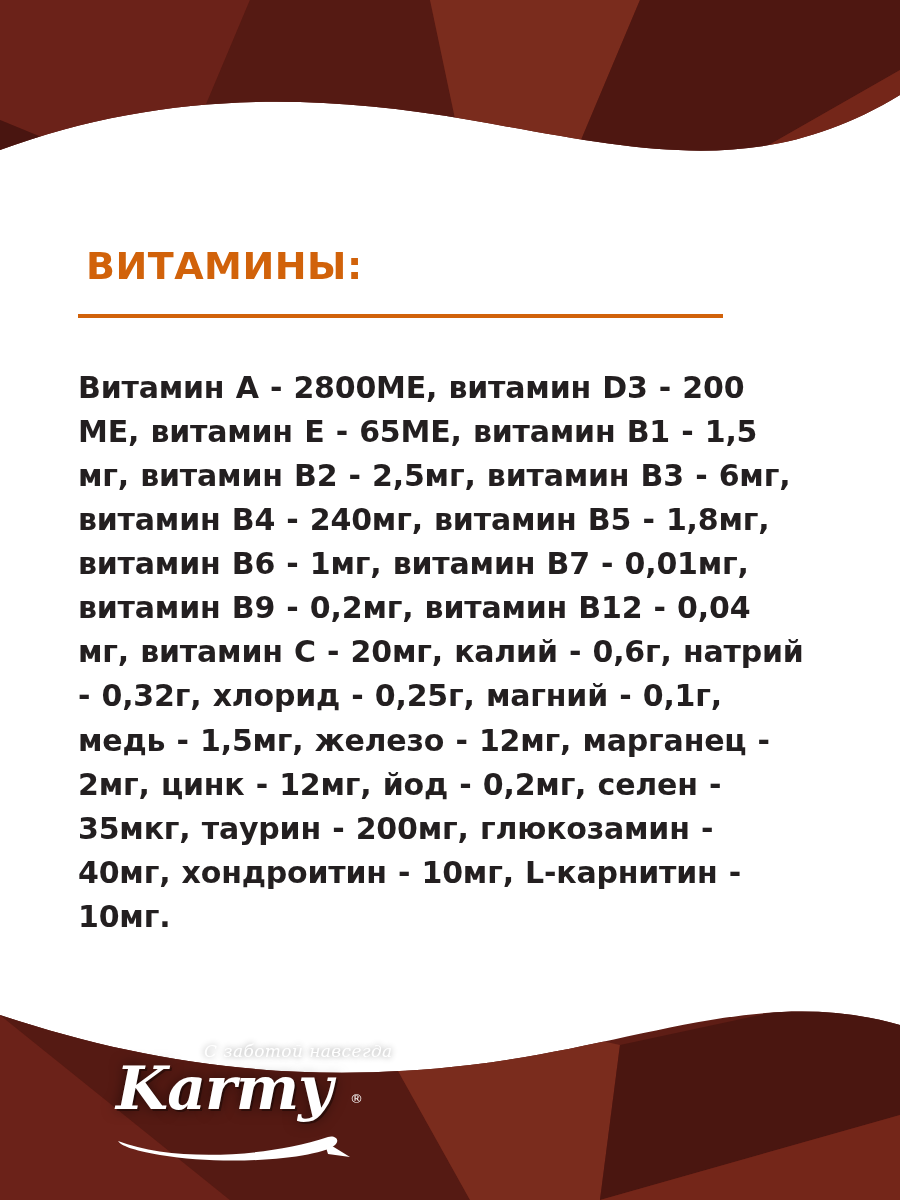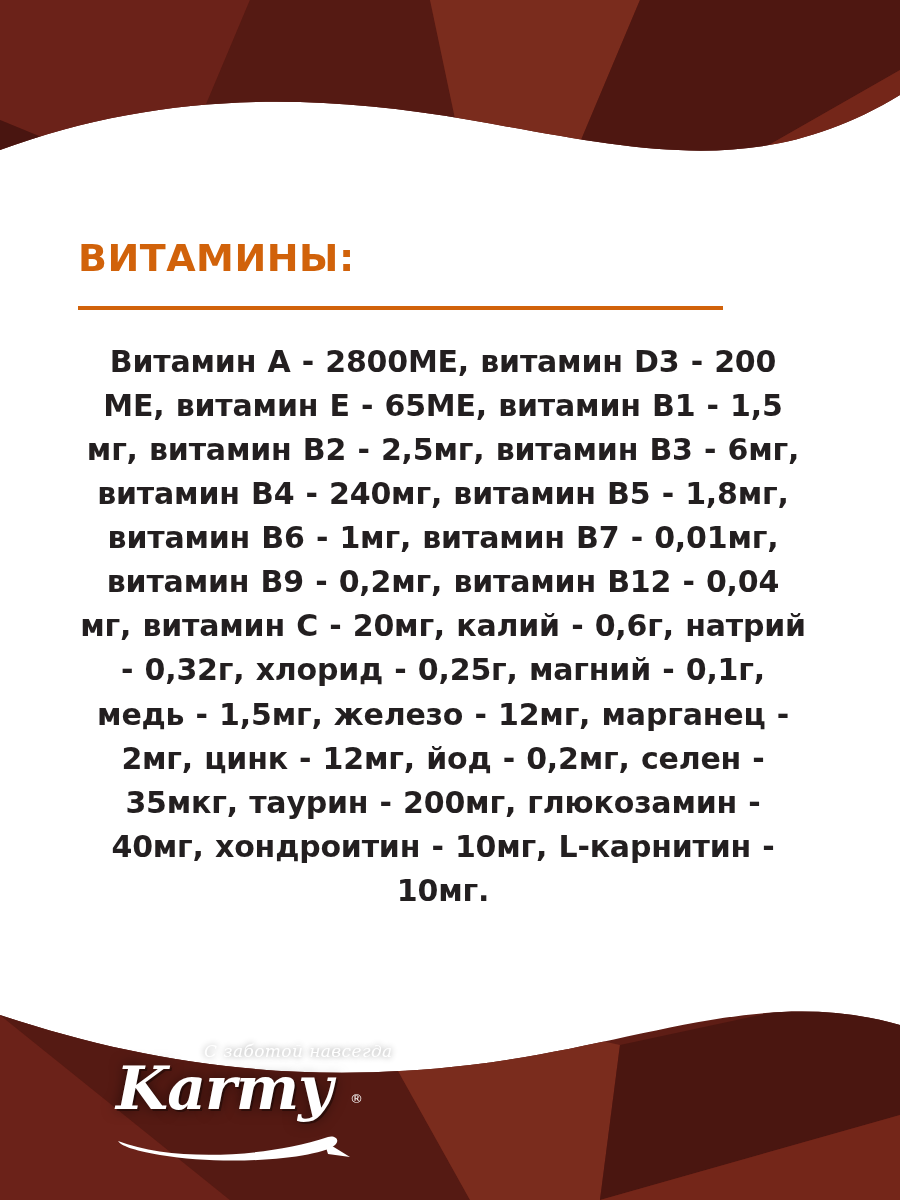--- a/index.html
+++ b/index.html
@@ -47,42 +47,41 @@
     top: 238px;
     left: 78px;
     width: 740px;
   }
 
   .section-title {
     font-size: 38px;
     font-weight: 700;
     letter-spacing: 0.5px;
     color: #d1620a;
-    margin: 0;
+    margin: 8px;
     line-height: 1.1;
     font-family: "DejaVu Sans", "Liberation Sans", sans-serif;
   }
 
   .title-rule {
     margin-top: 26px;
     width: 645px;
     height: 4px;
     background: #d1620a;
   }
 
   .body-text {
-    margin-top: 30px;
+    margin-top: 48px;
     font-size: 30px;
     line-height: 1.47;
     color: #231f20;
     font-weight: 700;
     letter-spacing: -0.2px;
     width: 730px;
     word-spacing: 1px;
-    text-align: center;
   }
 
   
   .logo-block {
     position: absolute;
     left: 104px;
     bottom: 35px;
     width: 260px;
     height: 130px;
   }

